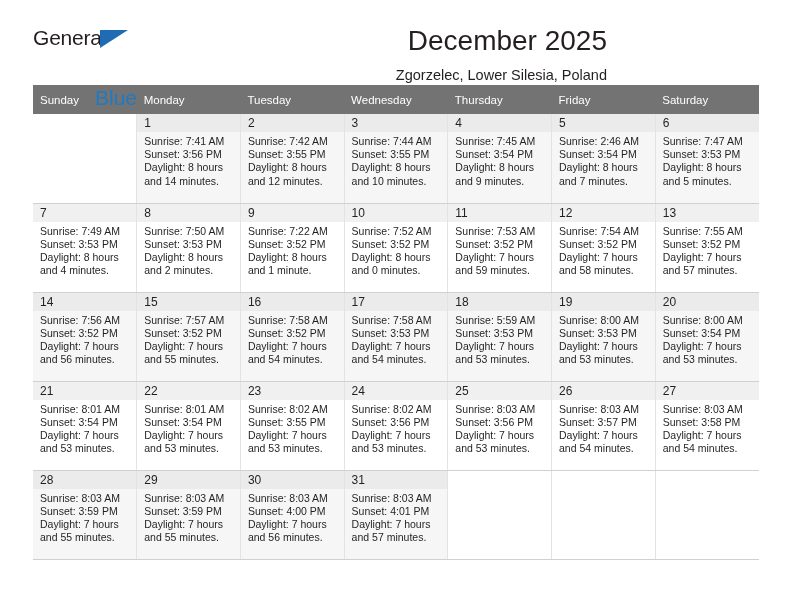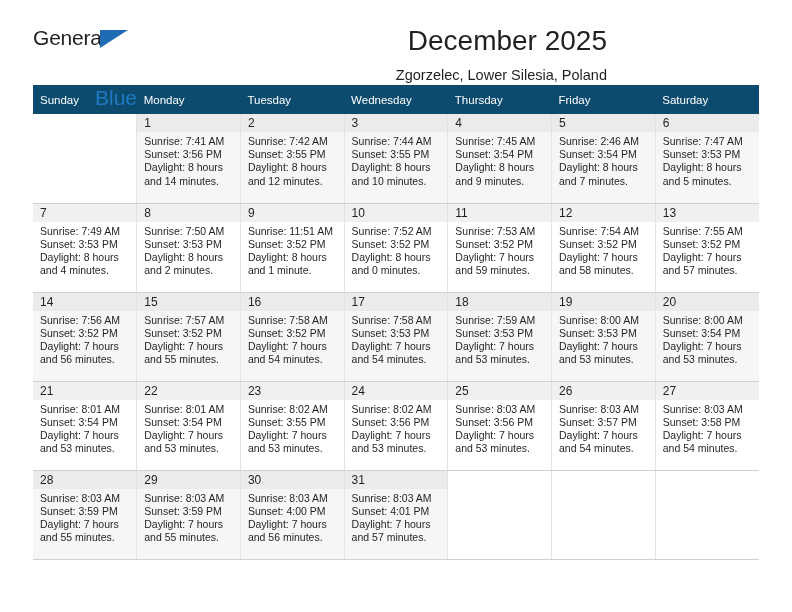--- a/index.html
+++ b/index.html
@@ -84,21 +84,21 @@
 
   
   .calendar {
     border-collapse: collapse;
     table-layout: fixed;
     width: 726px;
   }
   .calendar col { width: 103.71px; }
 
   .calendar thead th {
-    background: #0c4a6e;
+    background: #737373;
     color: #ffffff;
     font-size: 11.5px;
     font-weight: normal;
     text-align: left;
     padding: 5px 0 5px 7px;
     height: 19px;
     vertical-align: middle;
     border: none;
   }
 
@@ -277,21 +277,21 @@
             <div>Sunset: 3:53 PM</div>
             <div>Daylight: 8 hours</div>
             <div>and 2 minutes.</div>
           </div>
             </div>
           </td>
         <td>
             <div class="cell-inner">
           <span class="daynum">9</span>
           <div class="info">
-            <div>Sunrise: 11:51 AM</div>
+            <div>Sunrise: 7:22 AM</div>
             <div>Sunset: 3:52 PM</div>
             <div>Daylight: 8 hours</div>
             <div>and 1 minute.</div>
           </div>
             </div>
           </td>
         <td>
             <div class="cell-inner">
           <span class="daynum">10</span>
           <div class="info">
@@ -379,21 +379,21 @@
             <div>Sunset: 3:53 PM</div>
             <div>Daylight: 7 hours</div>
             <div>and 54 minutes.</div>
           </div>
             </div>
           </td>
         <td>
             <div class="cell-inner">
           <span class="daynum">18</span>
           <div class="info">
-            <div>Sunrise: 7:59 AM</div>
+            <div>Sunrise: 5:59 AM</div>
             <div>Sunset: 3:53 PM</div>
             <div>Daylight: 7 hours</div>
             <div>and 53 minutes.</div>
           </div>
             </div>
           </td>
         <td>
             <div class="cell-inner">
           <span class="daynum">19</span>
           <div class="info">

